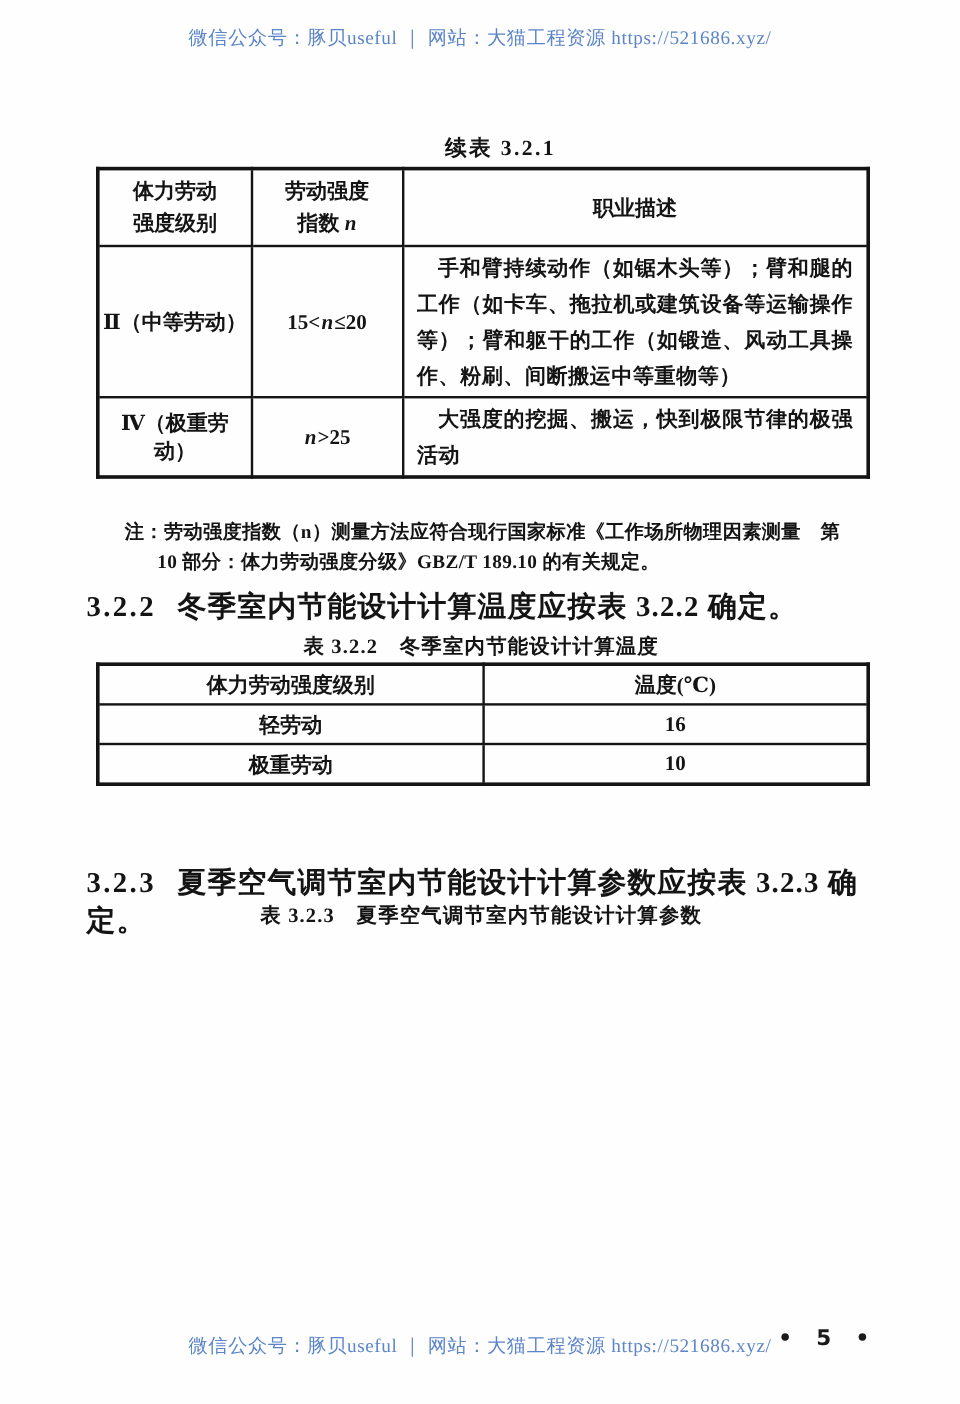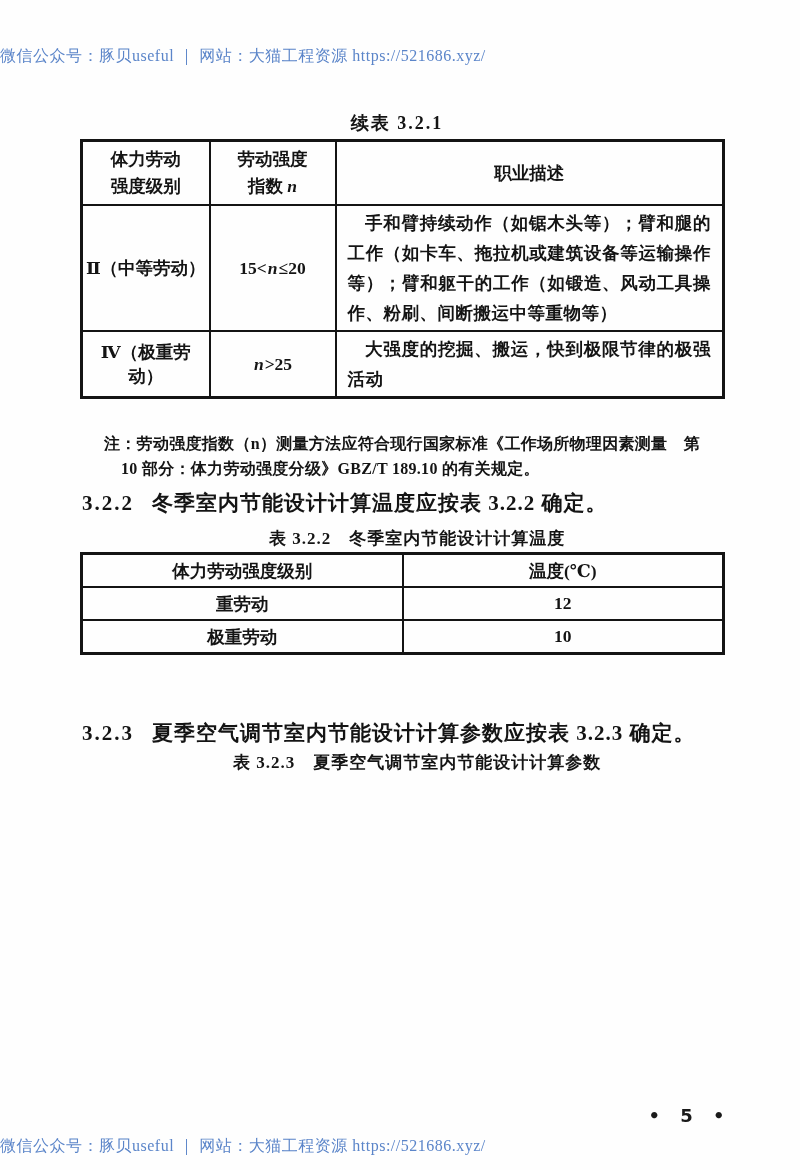--- a/index.html
+++ b/index.html
@@ -4,30 +4,29 @@
 <style>
   html,body { margin:0; padding:0; }
   body { background:#ffffff; }
   .page {
     position:relative; width:800px; height:1170px; overflow:hidden;
     background:#fefefe; color:#141414;
     font-family:"Liberation Serif","DejaVu Serif",serif;
   }
   
   .wm {
-    position:absolute; left:0; right:0; text-align:left;
+    position:absolute; left:0; right:0; text-align:center;
     font-size:16px; letter-spacing:0.5px;
     font-family:"Liberation Serif","DejaVu Serif",serif;
-    margin-top:24px;
   }
   .wm-top { top:22px; }
   .wm-bottom { top:1112px; }
   
   .t1-title {
-    position:absolute; top:111px; left:76px; width:642px;
+    position:absolute; top:111px; left:96px; width:642px;
     text-align:center; font-weight:700; font-size:18px; letter-spacing:2px;
   }
   
   .tbl {
     position:absolute; left:80px; width:642px;
     border-collapse:collapse; table-layout:fixed;
     border:3px solid #141414;
     font-size:17.5px;
   }
   .tbl td { border:2px solid #141414; font-weight:600; }
@@ -44,32 +43,32 @@
   .desc { vertical-align:middle; }
   .desc p {
     margin:0; padding:1px 10px; text-align:justify; text-indent:1em;
     line-height:30px; letter-spacing:0.5px;
   }
   
   .note {
     position:absolute; top:431px; left:104px; width:616px;
     font-size:16px; line-height:25px; font-weight:600; letter-spacing:0.3px;
   }
-  .note-l2 { margin-left:17px; }
+  .note-l2 { margin-left:27px; }
   
   .clause {
-    position:absolute; left:82px; width:660px;
-    font-size:21px; font-weight:600; letter-spacing:1px;
+    position:absolute; left:72px; width:660px;
+    font-size:24px; font-weight:600; letter-spacing:1px;
   }
   .clause .cnum { font-weight:700; margin-right:18px; letter-spacing:2px; }
   .clause-322 { top:489px; }
   .clause-323 { top:719px; }
   
   .caption {
-    position:absolute; left:96px; width:642px; text-align:center;
+    position:absolute; left:80px; width:642px; text-align:center;
     font-weight:700; font-size:17px; letter-spacing:1px;
   }
   .caption-322 { top:527px; }
   .caption-323 { top:751px; }
   
   .tbl2 { top:552px; }
   .tbl2 td { height:29px; text-align:center; }
   .tbl3 { top:779px; }
   .tbl3 td { height:29px; text-align:center; }
   .tbl3 .hdr td { height:32px; }
@@ -137,22 +136,22 @@
     <colgroup>
         <col style="width:321px">
         <col style="width:321px">
       </colgroup>
     <tbody>
         <tr class="hdr">
       <td>体力劳动强度级别</td>
       <td>温度(℃)</td>
     </tr>
     <tr>
-      <td>重劳动</td>
-      <td>12</td>
+      <td>轻劳动</td>
+      <td>16</td>
     </tr>
     <tr>
       <td>极重劳动</td>
       <td>10</td>
     </tr>
   </tbody>
     </table>
 
   <div class="clause clause-323">
     <span class="cnum">3.2.3</span><span>夏季空气调节室内节能设计计算参数应按表 3.2.3 确定。</span>

